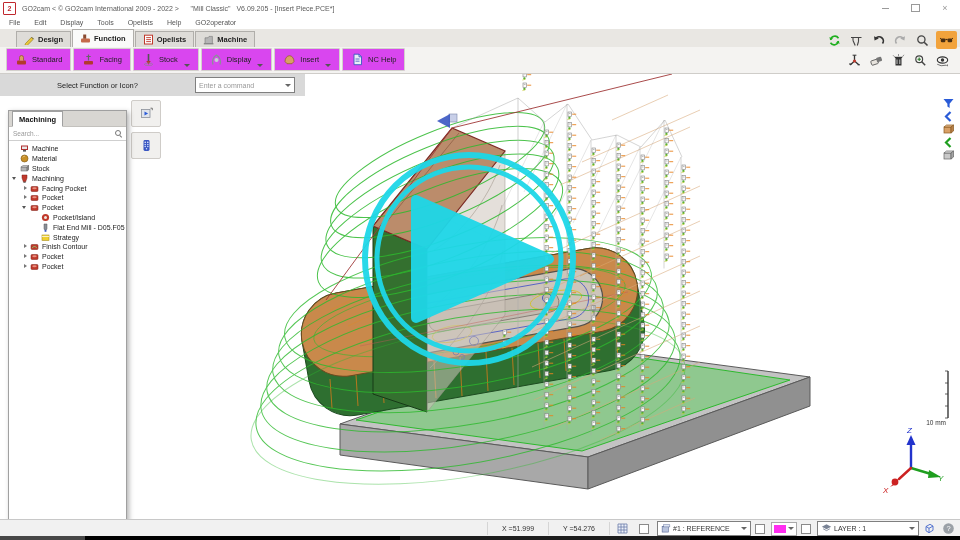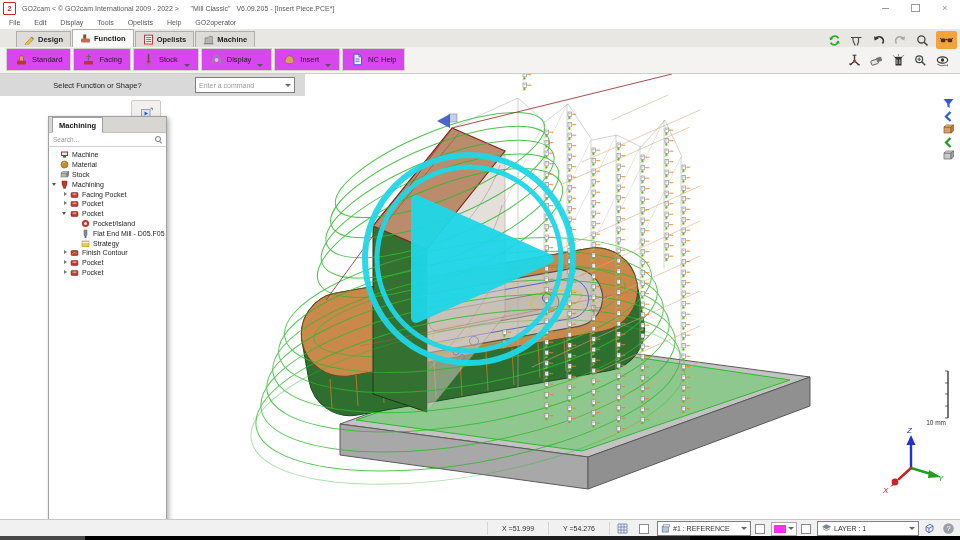--- a/index.html
+++ b/index.html
@@ -42,22 +42,22 @@
   .cmdbar{position:absolute;left:0;top:74px;width:305px;height:22px;background:#d9d9d9;z-index:25;
           display:flex;align-items:center;}
   .cmdlabel{flex:1;text-align:center;font-size:7.5px;color:#222;}
   .combo{background:#fff;border:1px solid #7f7f7f;height:14px;display:flex;align-items:center;
          font-size:7px;color:#999;padding:0 3px;}
   .cmdcombo{width:92px;margin-right:10px;}
   .combo .ctext{flex:1;overflow:hidden;white-space:nowrap;}
   .carrow{width:0;height:0;border-left:3px solid transparent;border-right:3px solid transparent;
           border-top:3.5px solid #666;}
   
-  .lpanel{position:absolute;left:8px;top:116px;width:117px;height:412px;background:#fff;z-index:20;
-          border:1px solid #a0a0a0;box-shadow:2px 2px 5px rgba(0,0,0,.3);margin-left:40px;}
+  .lpanel{position:absolute;left:8px;top:110px;width:117px;height:412px;background:#fff;z-index:20;
+          border:1px solid #a0a0a0;box-shadow:2px 2px 5px rgba(0,0,0,.3);}
   .ptabs{height:15px;background:#d8d6d2;display:flex;align-items:flex-end;padding-left:3px;border-bottom:1px solid #c3c1bd;}
   .ptab{height:14px;background:#fff;border:1px solid #a0a0a0;border-bottom:1px solid #fff;
         font-size:7.5px;font-weight:bold;color:#111;padding:0 6px;display:flex;align-items:center;margin-bottom:-1px;}
   .searchrow{height:13px;border-bottom:1px solid #cfcfcf;display:flex;align-items:center;padding:0 4px;}
   .searchtext{flex:1;font-size:6.5px;color:#999;}
   .mag{width:7px;height:7px;position:relative;}
   .mag::before{content:"";position:absolute;left:0;top:0;width:4px;height:4px;border:1px solid #777;border-radius:50%;}
   .mag::after{content:"";position:absolute;left:5px;top:5px;width:3px;height:1px;background:#777;transform:rotate(45deg);transform-origin:0 0;}
   .tree{padding-top:3px;}
   .trow{display:flex;align-items:center;height:9.8px;white-space:nowrap;}
@@ -667,21 +667,21 @@
             <circle cx="6.5" cy="6" r="1.7" fill="#333"></circle>
             <path d="M1.2 10.2a6.5 3.2 0 0 0 8.8 1" fill="none" stroke="#666" stroke-width="0.9"></path>
             <path d="M11.8 12.6 9.9 11.3l2-1.1z" fill="#666"></path>
           </svg>
         </span>
       </span>
     </div>
 </div>
 
 <div class="cmdbar">
-  <div class="cmdlabel">Select Function or Shape?</div>
+  <div class="cmdlabel">Select Function or Icon?</div>
   <div class="combo cmdcombo">
     <span class="ctext">Enter a command</span>
     <span class="carrow"></span>
   </div>
 </div>
 
 <div class="lpanel">
   <div class="ptabs">
     <div class="ptab">Machining</div>
   </div>

